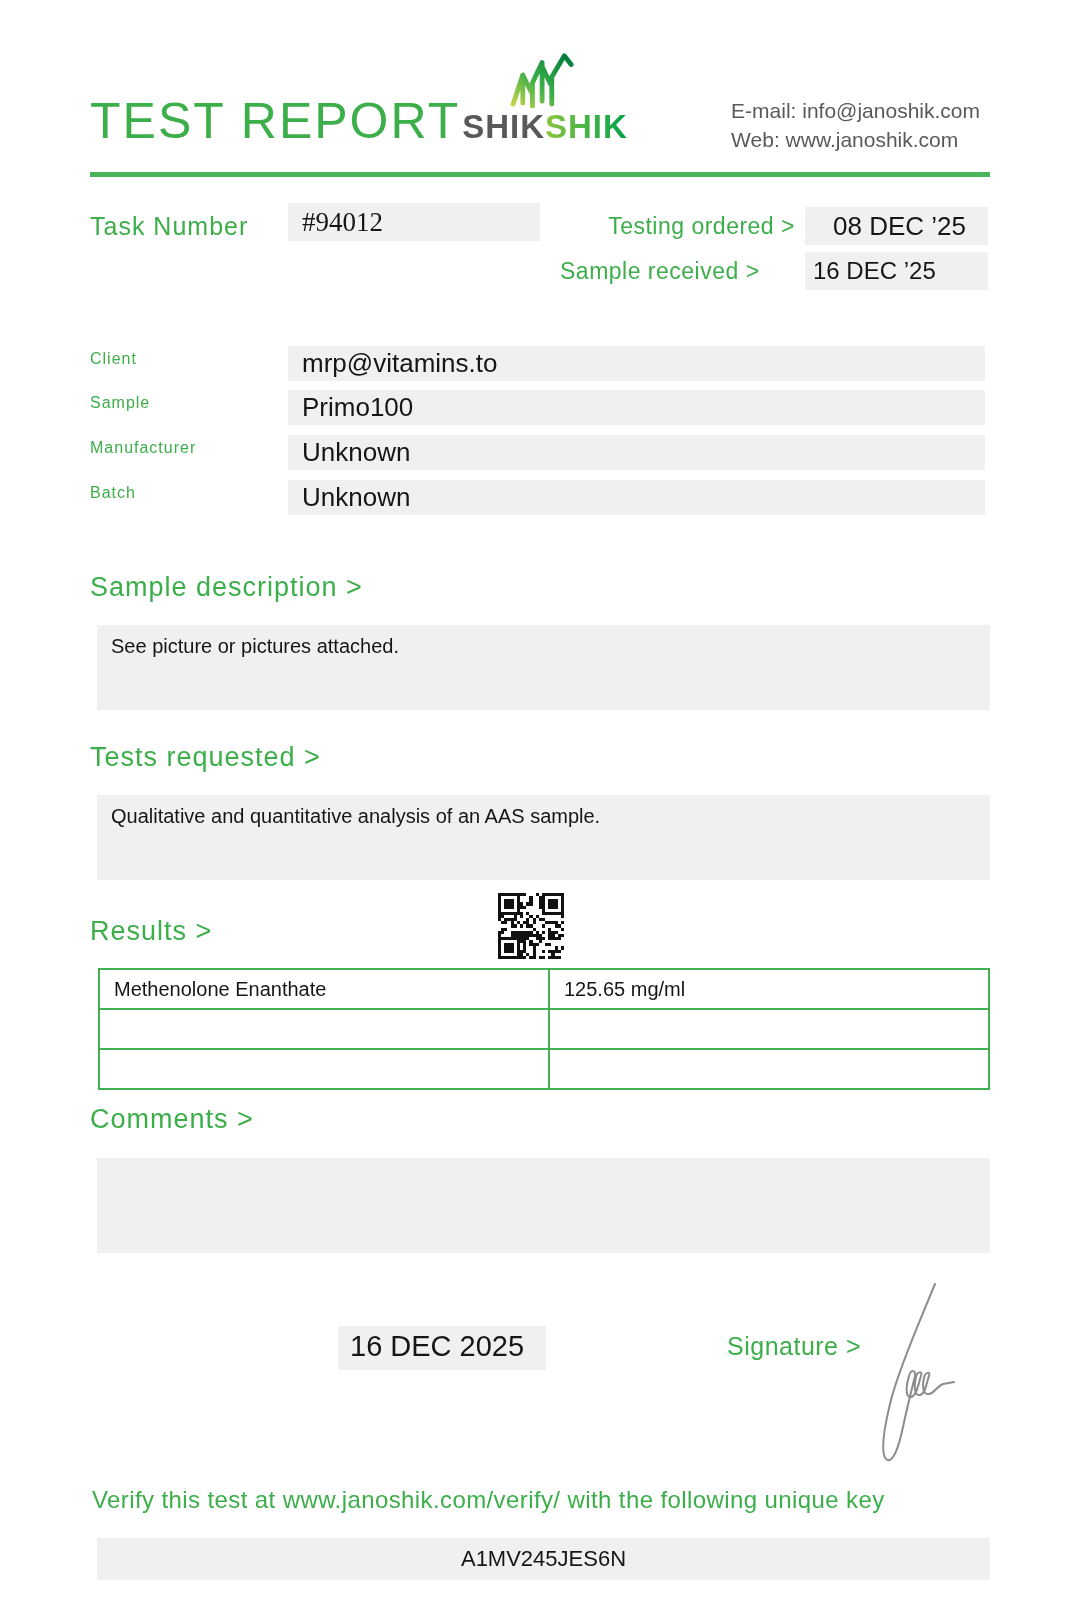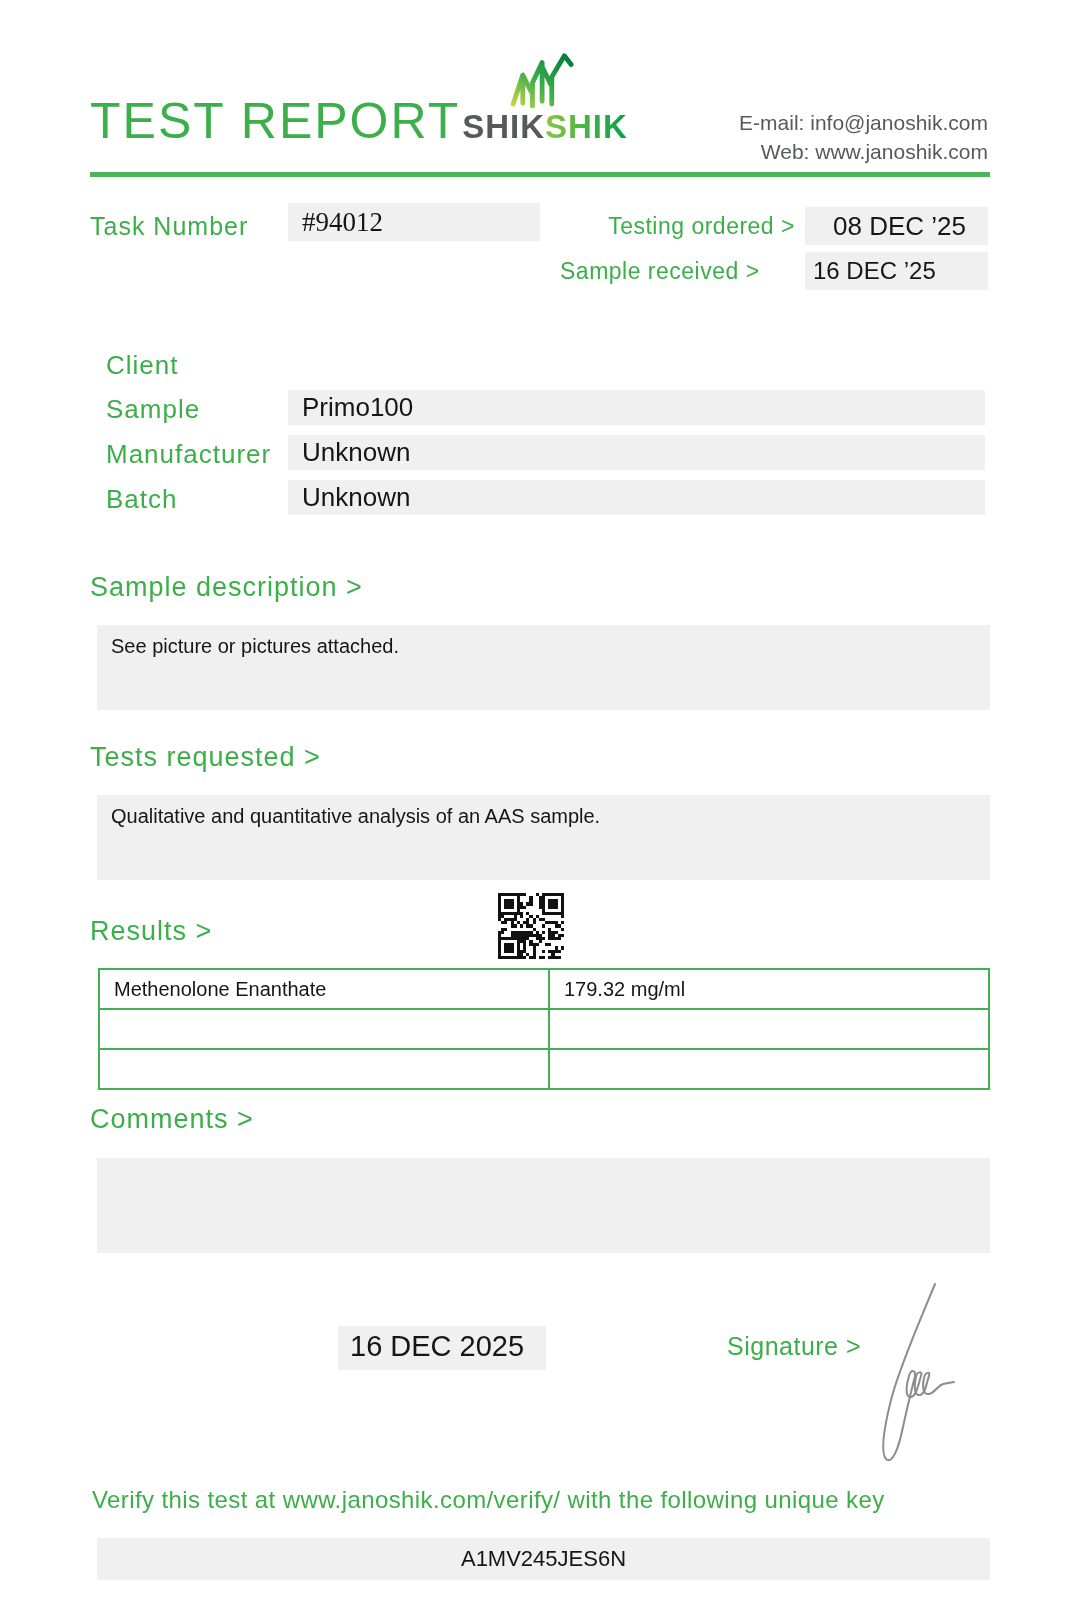--- a/index.html
+++ b/index.html
@@ -23,35 +23,35 @@
   .logo{position:absolute;left:455px;top:50px;width:180px;text-align:center;}
   .logo-icon{display:block;margin:0 auto;width:78px;height:58px;}
   .wordmark{font-size:33px;font-weight:bold;letter-spacing:1px;margin-top:0;}
   .wm-dark{color:#58595b;}
   .wm-green{
     color:#2ba14a;
     background:linear-gradient(90deg,#8cc63e,#00a14b);
     -webkit-background-clip:text;background-clip:text;
     -webkit-text-fill-color:transparent;
   }
-  .contact{position:absolute;right:96px;top:96px;text-align:right;color:var(--muted);font-size:21px;line-height:29px;margin-top:12px;}
+  .contact{position:absolute;right:104px;top:96px;color:var(--muted);font-size:21px;line-height:29px;}
   .rule{position:absolute;left:90px;top:172px;width:900px;height:5px;background:var(--rule-green);}
 
   
   .glabel{color:var(--green);}
   .task-label{position:absolute;left:90px;top:212px;font-size:25px;letter-spacing:1px;}
   .gbox{background:var(--box-gray);color:var(--ink);}
   .task-box{position:absolute;left:288px;top:203px;width:252px;height:38px;font-size:27px;line-height:38px;padding-left:14px;box-sizing:border-box;font-family:Liberation Serif, serif;}
   .ordered-label{position:absolute;left:560px;top:213px;width:235px;text-align:right;font-size:23px;letter-spacing:0.5px;}
   .received-label{position:absolute;left:560px;top:258px;width:235px;text-align:left;font-size:23px;letter-spacing:0.5px;}
   .ordered-box{position:absolute;left:805px;top:207px;width:183px;height:38px;font-size:26px;line-height:38px;padding-left:28px;box-sizing:border-box;}
   .received-box{position:absolute;left:805px;top:252px;width:183px;height:38px;font-size:24px;line-height:38px;padding-left:8px;box-sizing:border-box;}
 
   
-  .irow-label{position:absolute;left:106px;font-size:26px;letter-spacing:1px;}
+  .irow-label{position:absolute;left:90px;font-size:16px;letter-spacing:1px;}
   .irow-box{position:absolute;left:288px;width:697px;height:35px;font-size:26px;line-height:35px;padding-left:14px;box-sizing:border-box;}
 
   
   .sec-heading{position:absolute;left:90px;font-size:27px;letter-spacing:1px;color:var(--green);}
   .sec-box{position:absolute;left:97px;width:893px;background:var(--box-gray);color:var(--ink);
            font-size:20px;padding:10px 14px;box-sizing:border-box;}
 
   
   .qr{position:absolute;left:498px;top:893px;width:66px;height:66px;}
   .results-table{position:absolute;left:98px;top:968px;width:892px;border:2px solid var(--tgreen);box-sizing:border-box;}
@@ -100,20 +100,21 @@
   <div class="rule"></div>
 
   <div class="task-label glabel">Task Number</div>
   <div class="task-box gbox">#94012</div>
   <div class="ordered-label glabel">Testing ordered  &gt;</div>
   <div class="ordered-box gbox">08 DEC ’25</div>
   <div class="received-label glabel">Sample received &gt;</div>
   <div class="received-box gbox">16 DEC ’25</div>
 
   <div class="irow-label glabel" style="top:350px">Client</div>
+  <div class="irow-box gbox" style="top:346px">mrp@vitamins.to</div>
   <div class="irow-label glabel" style="top:394px">Sample</div>
   <div class="irow-box gbox" style="top:390px">Primo100</div>
   <div class="irow-label glabel" style="top:439px">Manufacturer</div>
   <div class="irow-box gbox" style="top:435px">Unknown</div>
   <div class="irow-label glabel" style="top:484px">Batch</div>
   <div class="irow-box gbox" style="top:480px">Unknown</div>
 
   <div class="sec-heading" style="top:572px">Sample description &gt;</div>
   <div class="sec-box" style="top:625px;height:85px">See picture or pictures attached.</div>
 
@@ -351,21 +352,21 @@
         <rect x="16" y="20" width="1" height="1"></rect>
         <rect x="17" y="20" width="1" height="1"></rect>
         <rect x="18" y="20" width="1" height="1"></rect>
         <rect x="19" y="20" width="1" height="1"></rect>
       </svg></div>
   <div class="sec-heading" style="top:916px">Results &gt;</div>
 
   <div class="results-table">
     <div class="trow">
       <div class="cell">Methenolone Enanthate</div>
-      <div class="cell">179.32 mg/ml</div>
+      <div class="cell">125.65 mg/ml</div>
     </div>
     <div class="trow">
       <div class="cell"></div>
       <div class="cell"></div>
     </div>
     <div class="trow">
       <div class="cell"></div>
       <div class="cell"></div>
     </div>
   </div>

